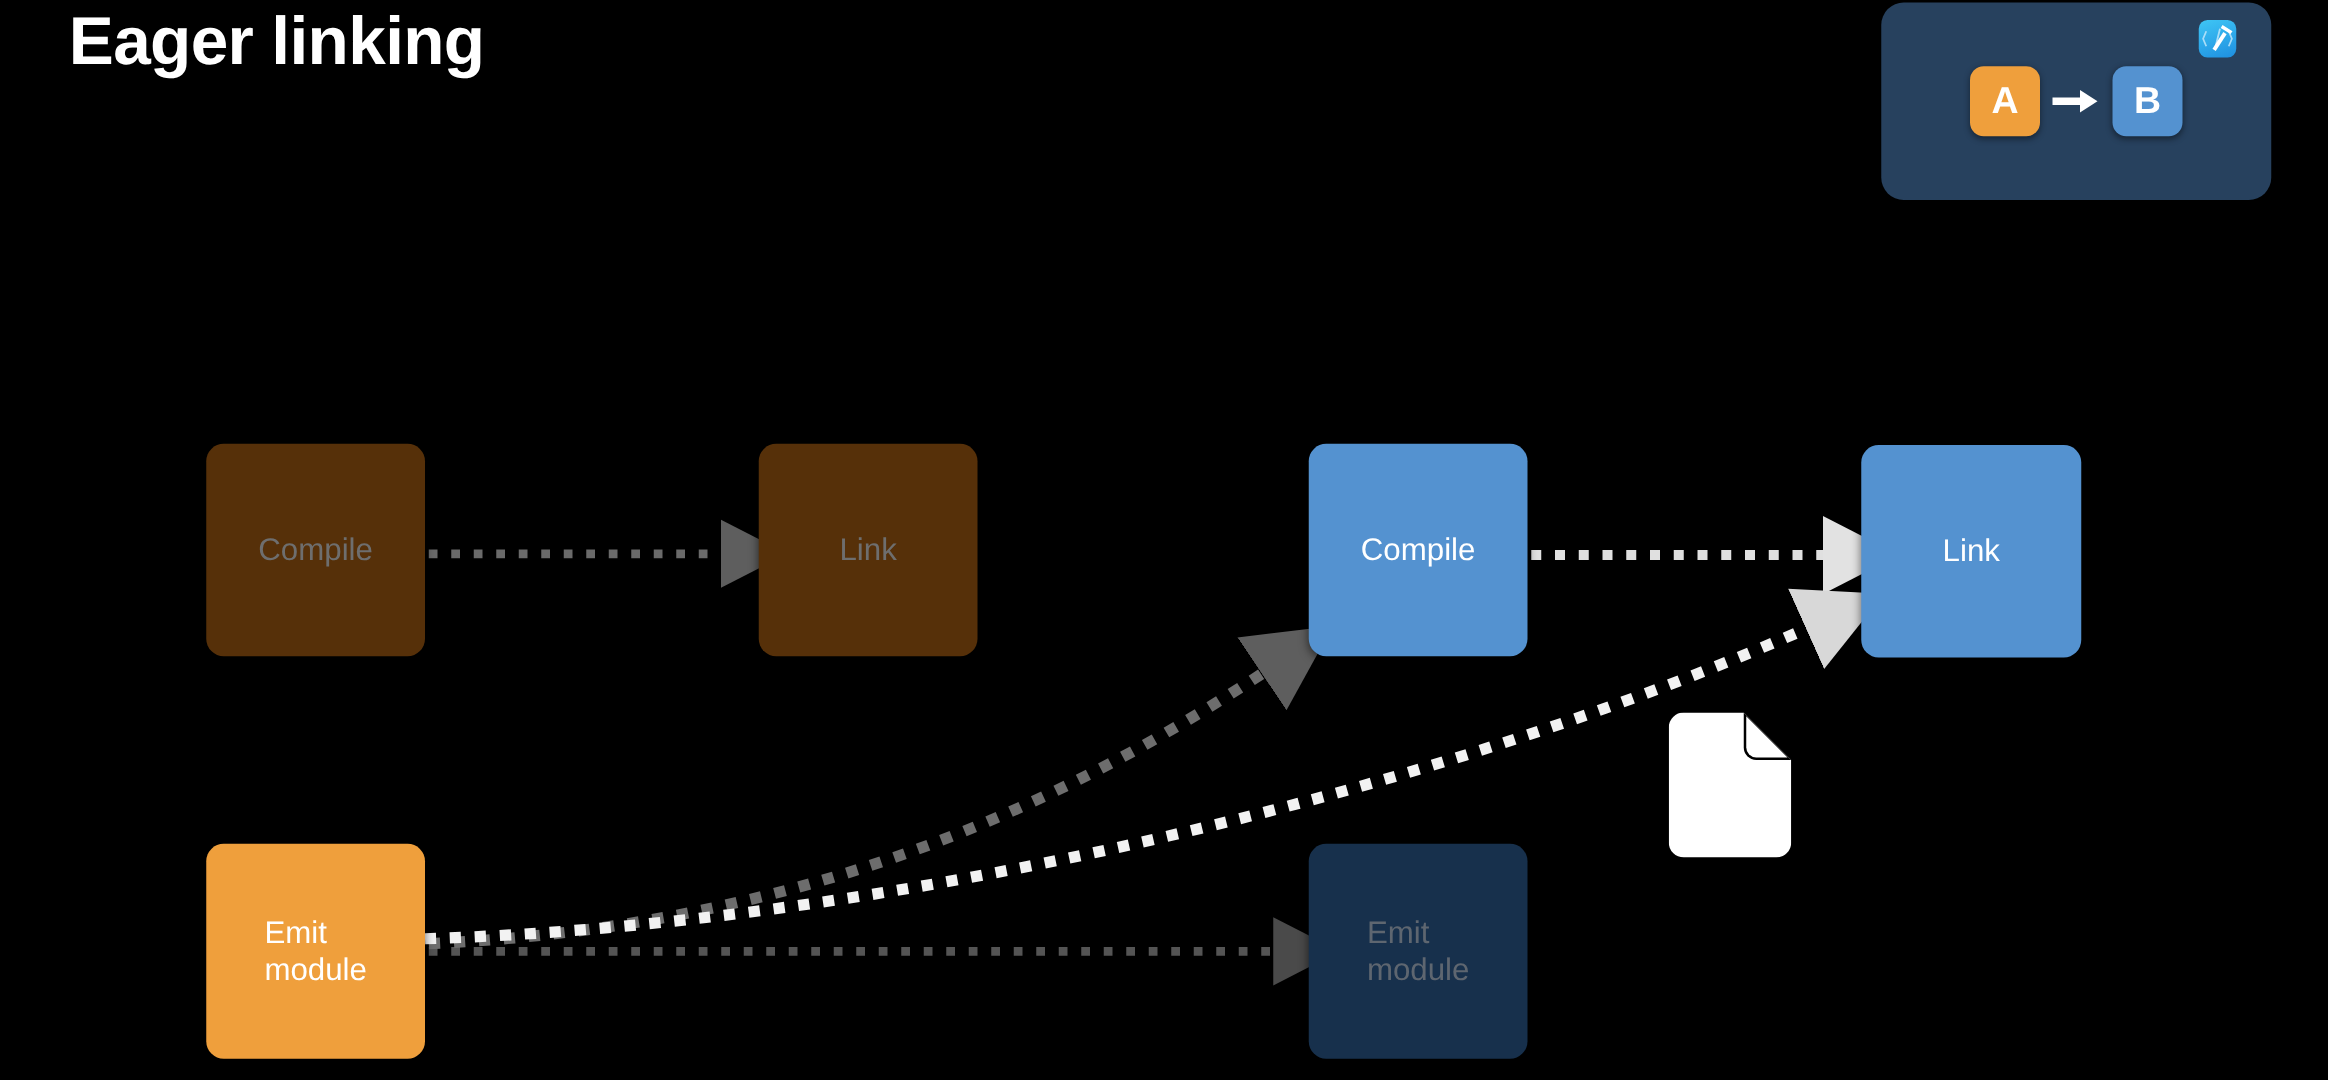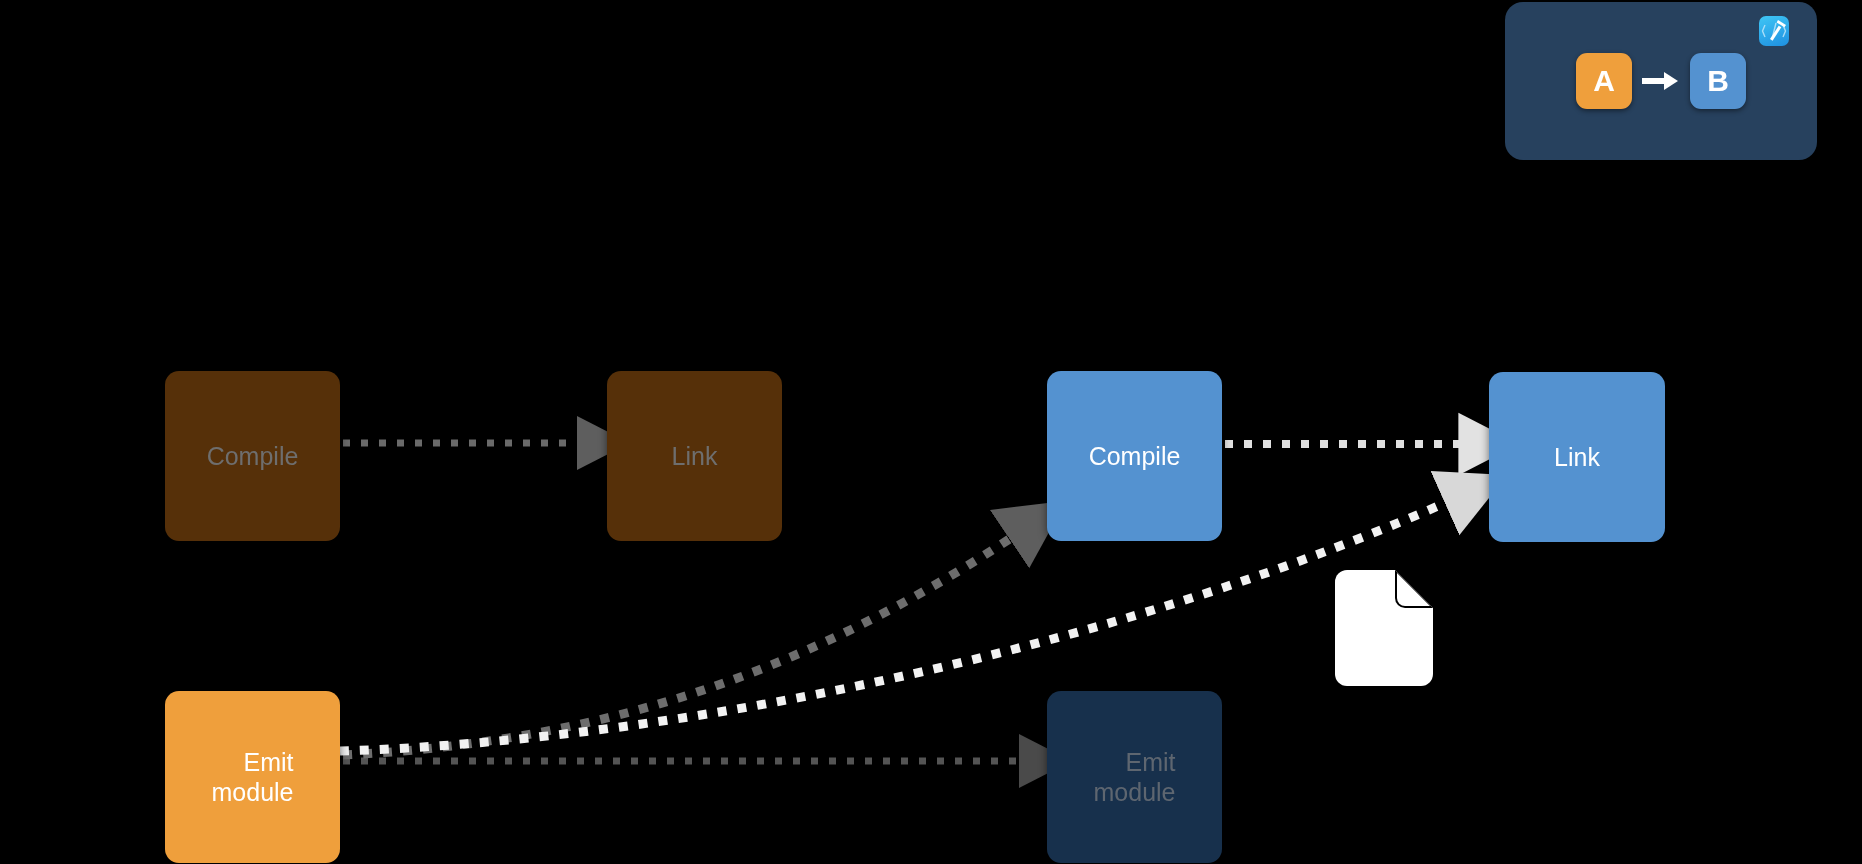--- a/index.html
+++ b/index.html
@@ -100,26 +100,25 @@
     overflow: hidden;
   }
 
   
   .node {
     position: absolute;
     border-radius: 14px;
     display: flex;
     align-items: center;
     justify-content: center;
-    text-align: right;
+    text-align: left;
     font-size: 25px;
     line-height: 1.22;
     box-shadow: 0 2px 8px rgba(0,0,0,0.55);
     white-space: pre-line;
-    margin-top: 16px;
   }
   .node.dim-orange { background: #563009; color: #6E6E6E; }
   .node.dim-blue   { background: #17304C; color: #5E6670; }
   .node.orange     { background: #EF9F3C; color: #ffffff; }
   .node.blue       { background: #5492D0; color: #ffffff; }
 
   #node-compile-left  { left: 165px; top: 355px; width: 175px; height: 170px; }
   #node-link-left     { left: 607px; top: 355px; width: 175px; height: 170px; }
   #node-emit-left     { left: 165px; top: 675px; width: 175px; height: 172px; }
   #node-compile-right { left: 1047px; top: 355px; width: 175px; height: 170px; }
@@ -142,20 +141,21 @@
     width: 1862px;
     height: 864px;
     pointer-events: none;
   }
 </style>
 </head>
 <body>
 
 <div id="slide">
 
+  <div id="page-title">Eager linking</div>
 
   <div id="corner-badge">
     <div id="badge-inner">
       <div class="badge-box" id="badge-box-a">A</div>
       <div id="badge-arrow">
         <div class="shaft"></div>
           <div class="head"></div>
       </div>
       <div class="badge-box" id="badge-box-b">B</div>
     </div>

